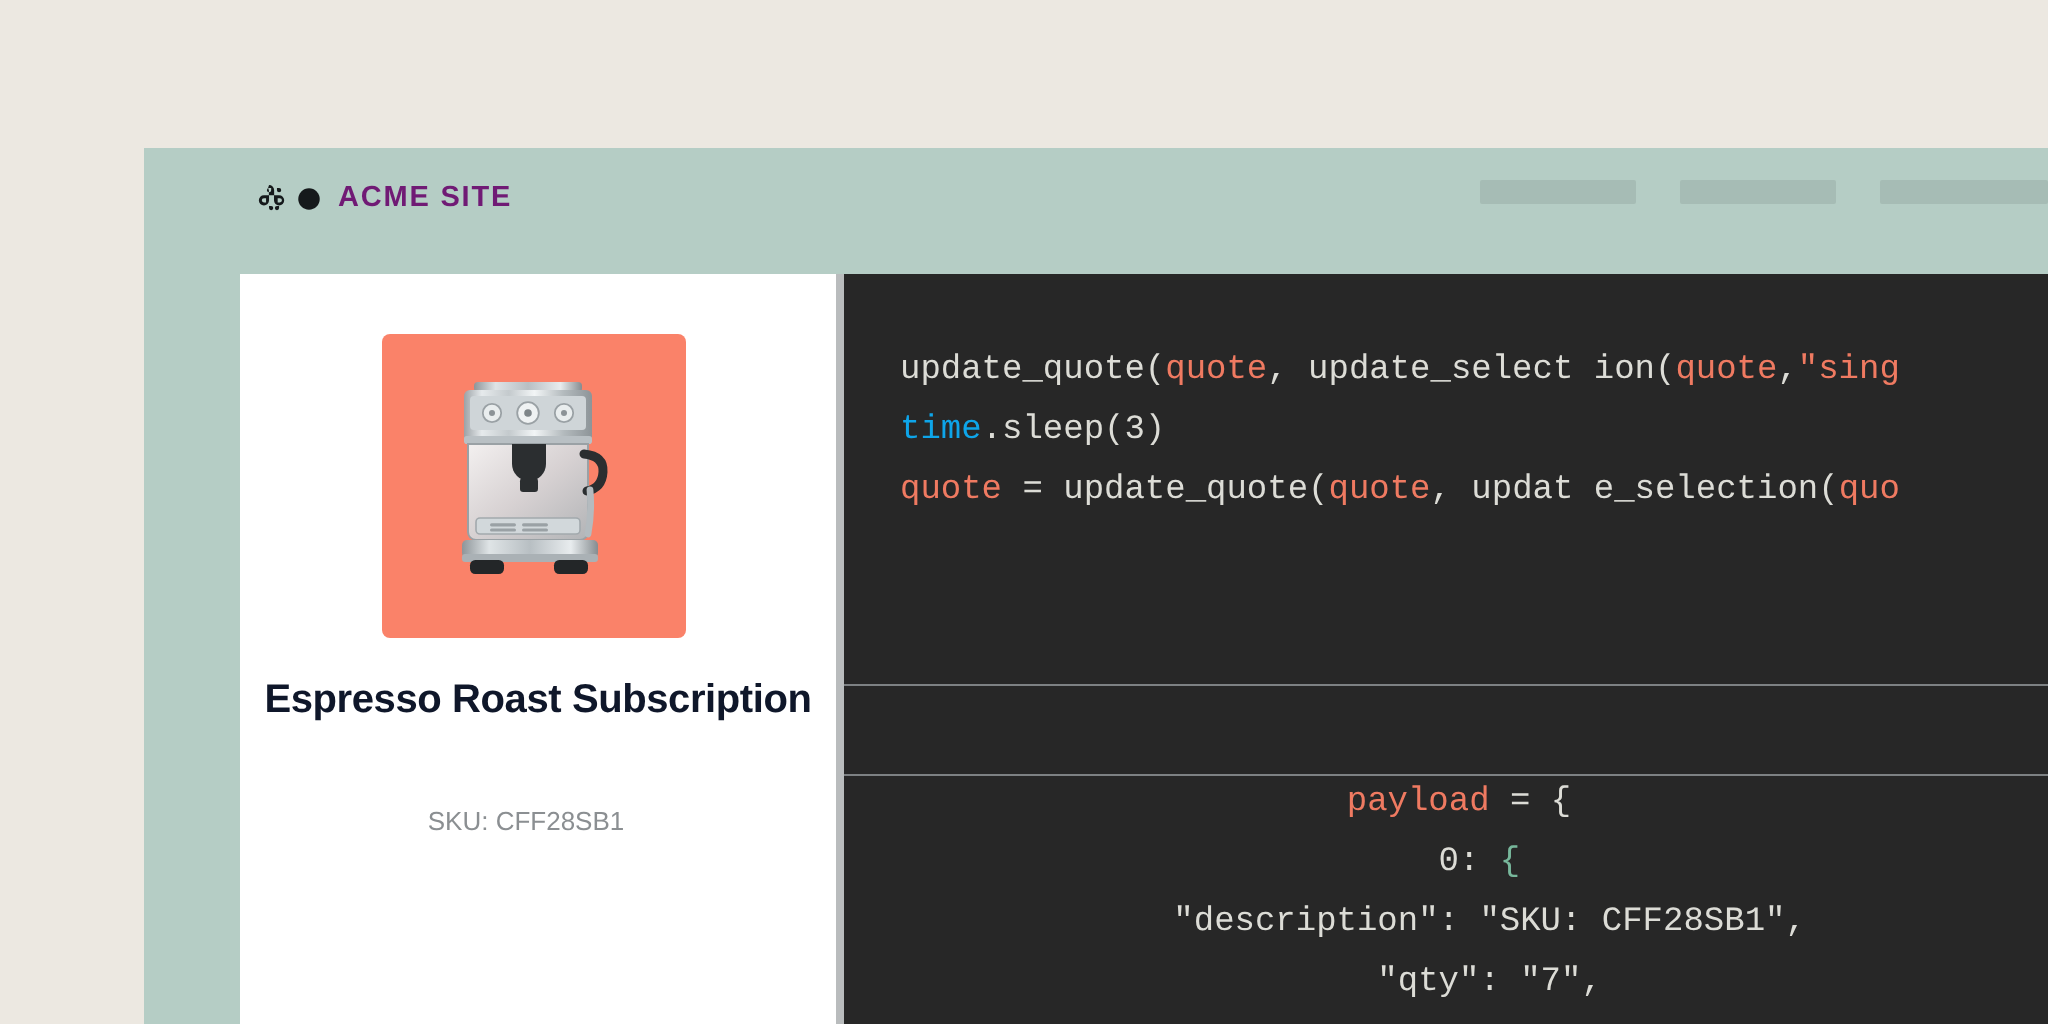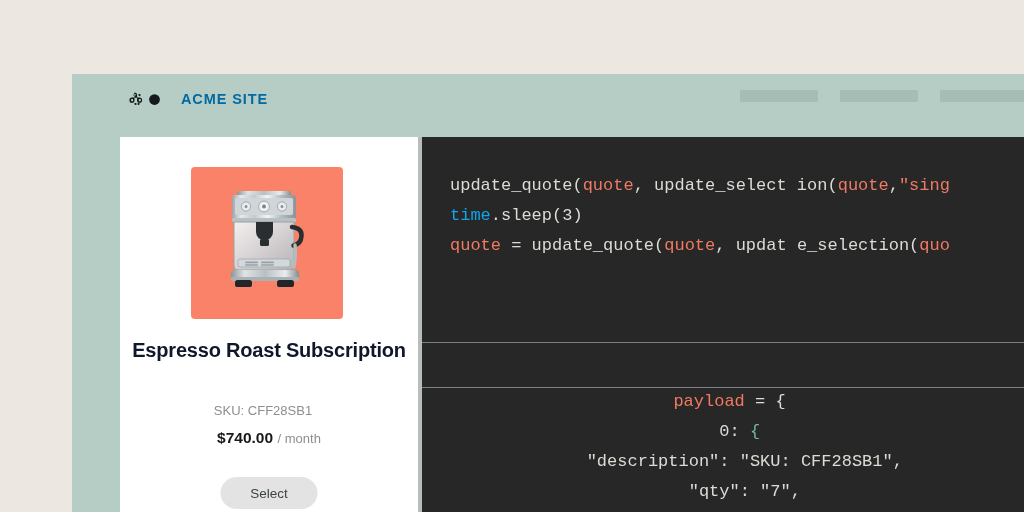--- a/index.html
+++ b/index.html
@@ -21,22 +21,22 @@
   .site-header{
     position:absolute;left:0;top:0;width:952px;height:63px;
   }
   .brand{
     position:absolute;left:56px;top:13px;display:flex;align-items:center;gap:7px;
     height:24px;
   }
   .brand-mark{display:flex;align-items:center;gap:2px;}
   .brand-mark svg{display:block;}
   .brand-name{
-    font-size:14.5px;font-weight:bold;letter-spacing:0.9px;color:#0369a1;
-    line-height:1;white-space:nowrap;margin-left:12px;
+    font-size:14.5px;font-weight:bold;letter-spacing:0.9px;color:#701a75;
+    line-height:1;white-space:nowrap;
   }
   .nav-blocks{position:absolute;right:0;top:16px;display:flex;gap:22px;}
   .nav-block{width:78px;height:12px;background:#a6bcb5;border-radius:1px;}
   .nav-block.b3{width:84px;}
 
   
   .product-card{
     position:absolute;left:48px;top:63px;width:298px;height:375px;
     background:#ffffff;overflow:hidden;
   }
@@ -178,25 +178,20 @@
           <rect x="16" y="83" width="68" height="9" rx="2.5" fill="url(#steel2)"></rect>
           <rect x="16" y="90" width="68" height="4" rx="1.6" fill="#aab1b5"></rect>
 
           <rect x="20" y="93" width="17" height="7" rx="2.6" fill="#232628"></rect>
           <rect x="62" y="93" width="17" height="7" rx="2.6" fill="#232628"></rect>
         </svg>
       </div>
 
       <div class="product-title">Espresso Roast Subscription</div>
       <div class="product-sku">SKU: CFF28SB1</div>
-      <div class="product-price-row">
-        <span class="price-amount">$740.00</span>
-        <span class="price-period">/ month</span>
-      </div>
-      <button class="select-button">Select</button>
     </div>
 
     <div class="code-panel">
       <div class="code-gutter"></div>
       <div class="code-block" id="code-block-top"><div><span class="tok-plain">update_quote(</span><span class="tok-fn">quote</span><span class="tok-plain">, update_select ion(</span><span class="tok-fn">quote</span><span class="tok-plain">,</span><span class="tok-str">"sing</span></div><div><span class="tok-mod">time</span><span class="tok-plain">.sleep(3)</span></div><div><span class="tok-fn">quote</span><span class="tok-plain"> = update_quote(</span><span class="tok-fn">quote</span><span class="tok-plain">, updat e_selection(</span><span class="tok-fn">quo</span></div></div>
       <div class="code-block" id="code-block-mid"></div>
       <div class="code-block" id="code-block-bot"><div><span class="tok-fn">payload</span><span class="tok-plain"> = {</span></div><div><span class="tok-plain">  0: </span><span class="tok-brace">{</span></div><div><span class="tok-plain">   "description": "SKU: CFF28SB1",</span></div><div><span class="tok-plain">   "qty": "7",</span></div></div>
     </div>
 
   </div>

